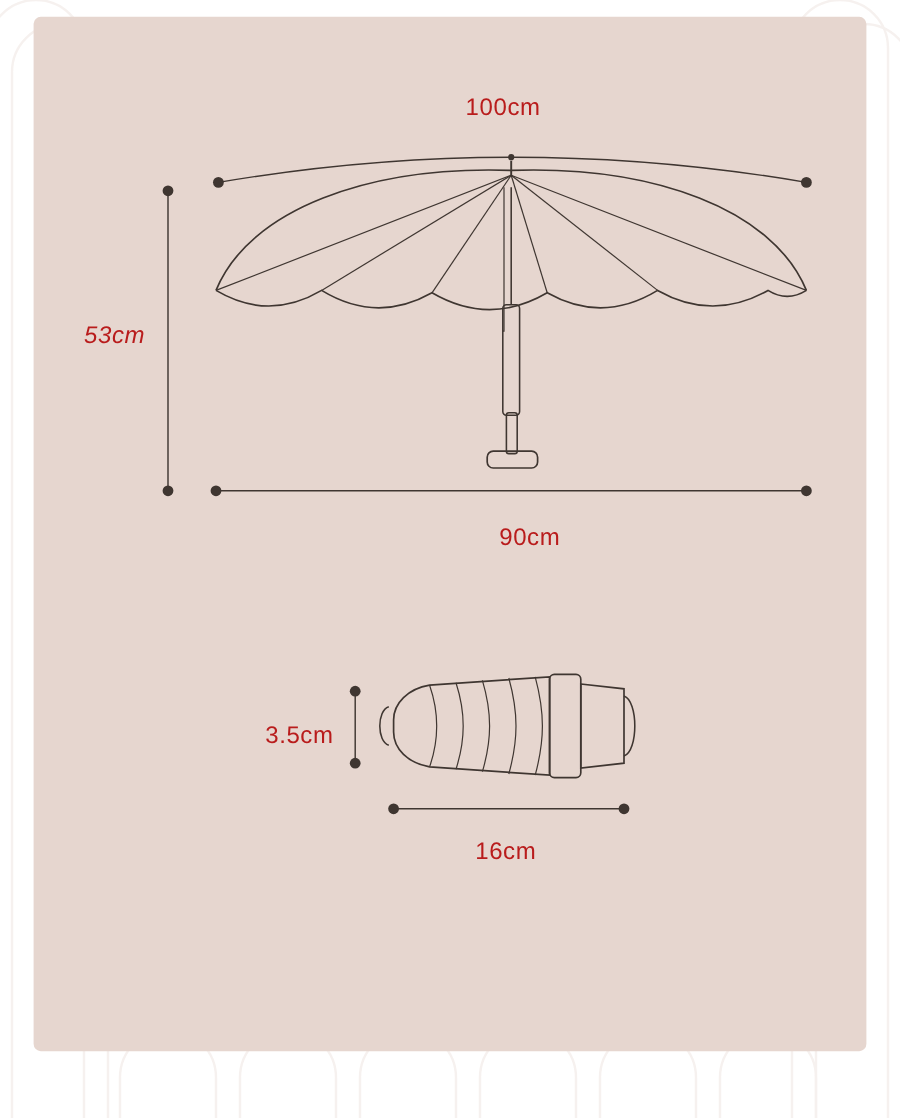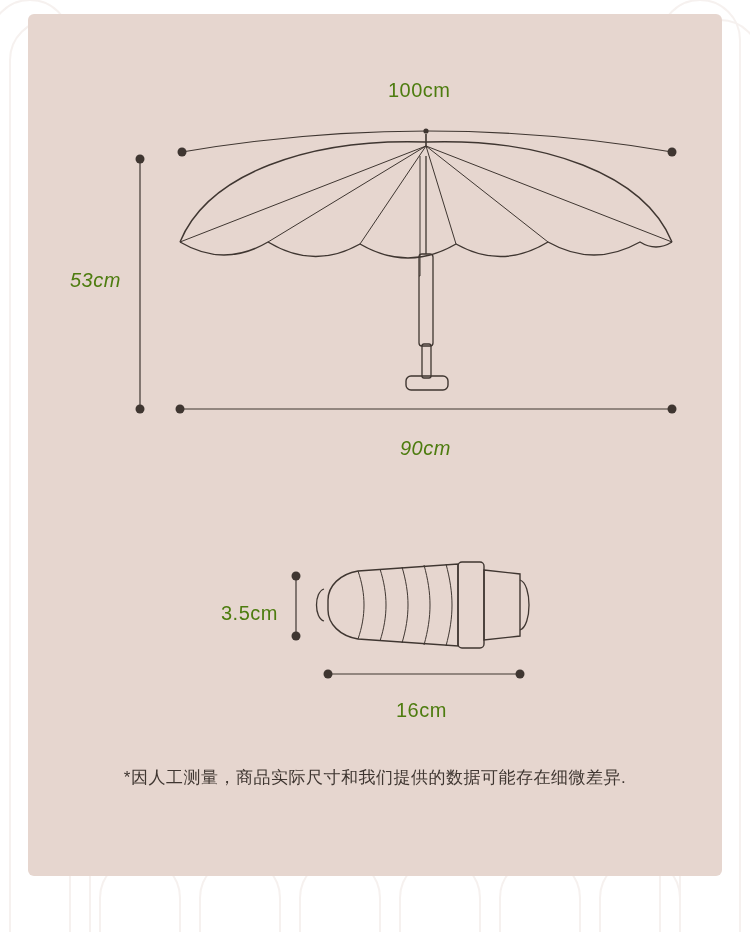--- a/index.html
+++ b/index.html
@@ -41,28 +41,28 @@
   }
 
   .diagram {
     position: absolute;
     left: 0; top: 0;
     width: 694px; height: 862px;
   }
 
   .label {
     position: absolute;
-    color: #4d7c0f;
+    color: #b91c1c;
     font-size: 20px;
     letter-spacing: 0.5px;
     white-space: nowrap;
   }
   .label-100 { left: 360px; top: 65px; }
   .label-53  { left: 42px;  top: 255px; font-style: italic; }
-  .label-90  { left: 372px; top: 423px; font-style: italic; }
+  .label-90  { left: 388px; top: 423px; }
   .label-35  { left: 193px; top: 588px; }
   .label-16  { left: 368px; top: 685px; }
 
   .footnote {
     position: absolute;
     left: 0;
     top: 752px;
     width: 694px;
     text-align: center;
     color: #3f3631;
@@ -170,15 +170,14 @@
         <circle cx="492" cy="660" r="4.5" fill="#3f3631" stroke="none"></circle>
       </g>
     </svg>
 
     <div class="label label-100">100cm</div>
     <div class="label label-53">53cm</div>
     <div class="label label-90">90cm</div>
     <div class="label label-35">3.5cm</div>
     <div class="label label-16">16cm</div>
 
-    <div class="footnote">*因人工测量，商品实际尺寸和我们提供的数据可能存在细微差异.</div>
   </div>
 </div>
 
 </body></html>

